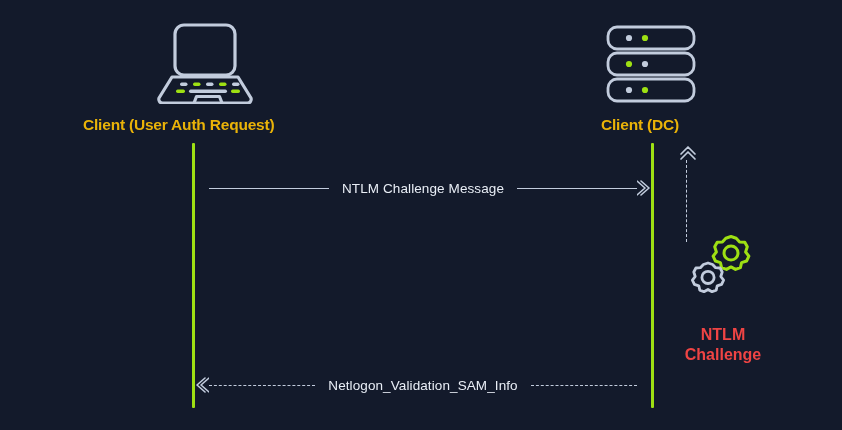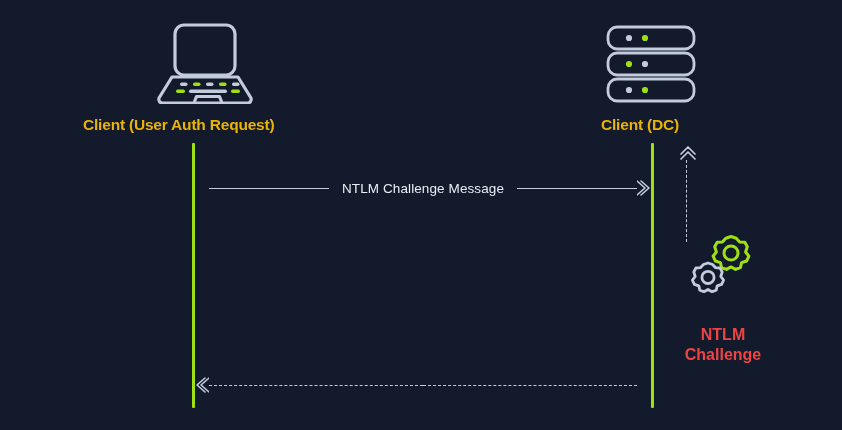--- a/index.html
+++ b/index.html
@@ -191,20 +191,21 @@
   </div>
 
 
 
 
   <div class="msg-row" style="top:372px">
     <svg class="chev" viewBox="0 0 16 18">
       <path d="M12 2 L4 9 L12 16 M16 2 L8 9 L16 16" stroke="#c2ccdd" stroke-width="1.6" fill="none" stroke-linecap="round" stroke-linejoin="round"></path>
     </svg>
     <span class="msg-seg dashed"></span>
+    <span class="msg-label">Netlogon_Validation_SAM_Info</span>
     <span class="msg-seg dashed"></span>
     <svg class="chev spacer" viewBox="0 0 16 18">
       <path d="M4 2 L12 9 L4 16 M0 2 L8 9 L0 16" stroke="#c2ccdd" stroke-width="1.6" fill="none" stroke-linecap="round" stroke-linejoin="round"></path>
     </svg>
   </div>
 
   <div id="riser">
     <svg id="riser-chev" viewBox="0 0 20 20">
       <path d="M3 12 L10 5 L17 12 M3 17 L10 10 L17 17" stroke="#c2ccdd" stroke-width="1.7" fill="none" stroke-linecap="round" stroke-linejoin="round"></path>
     </svg>

